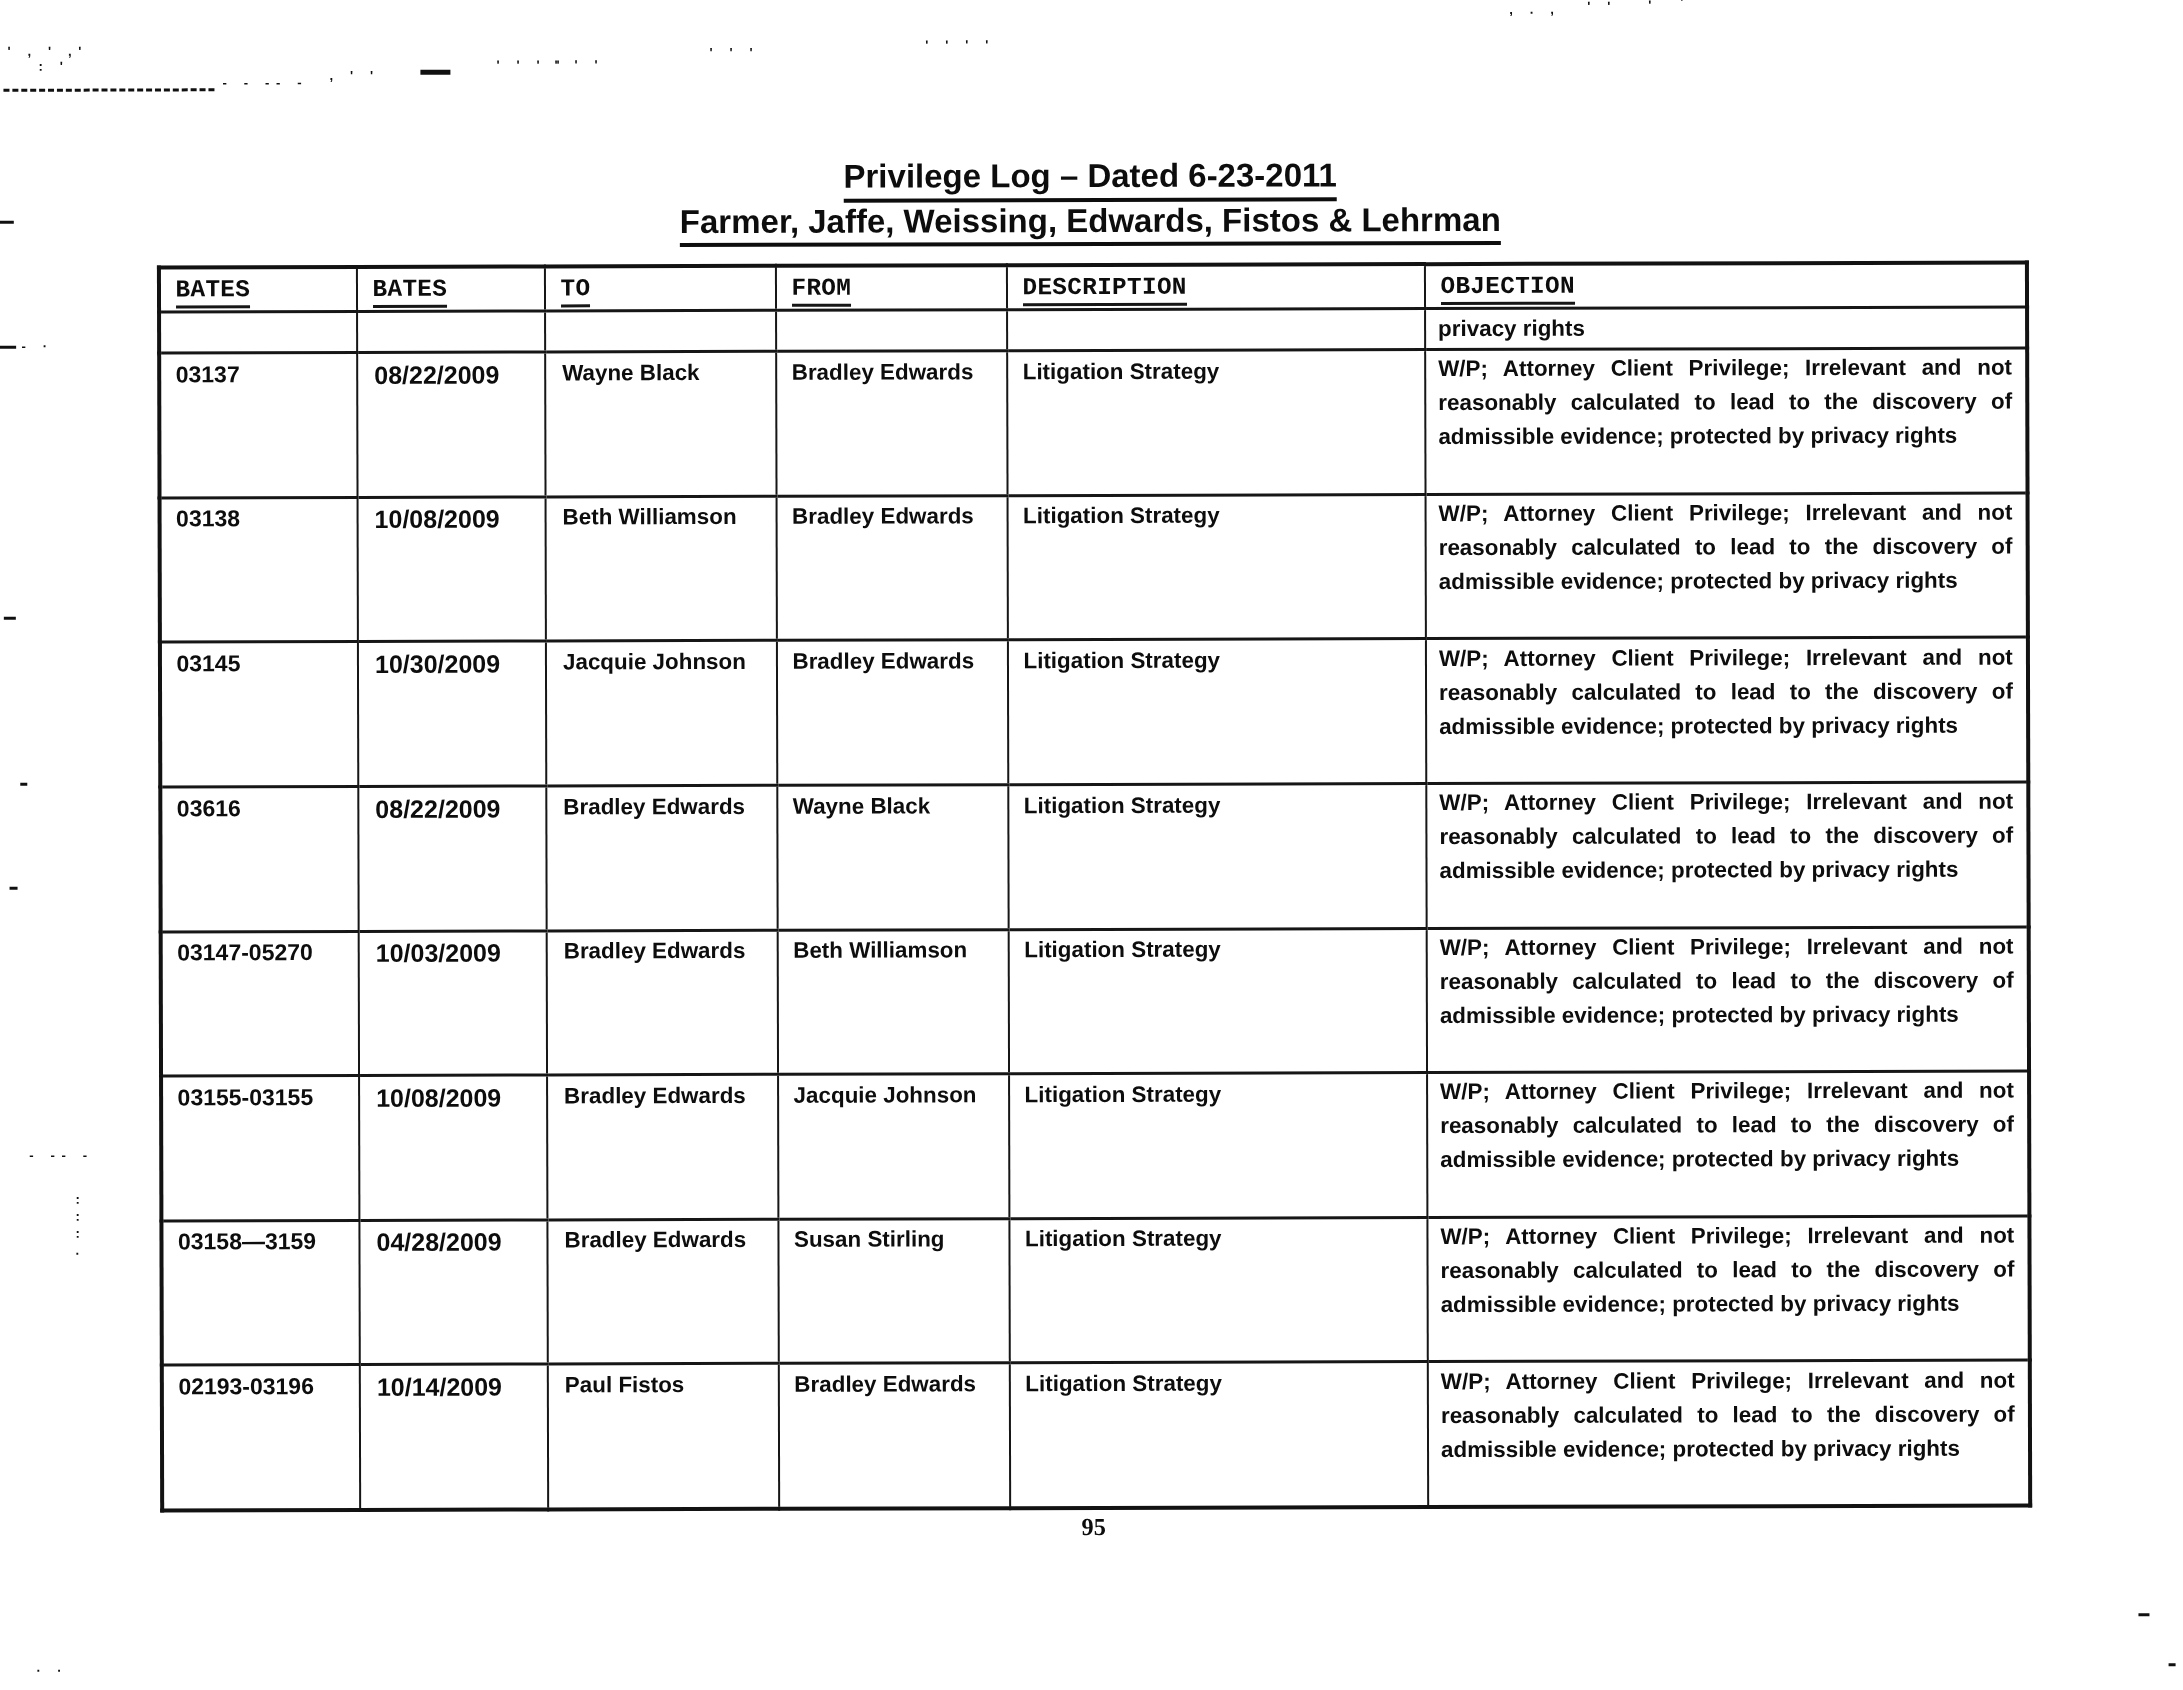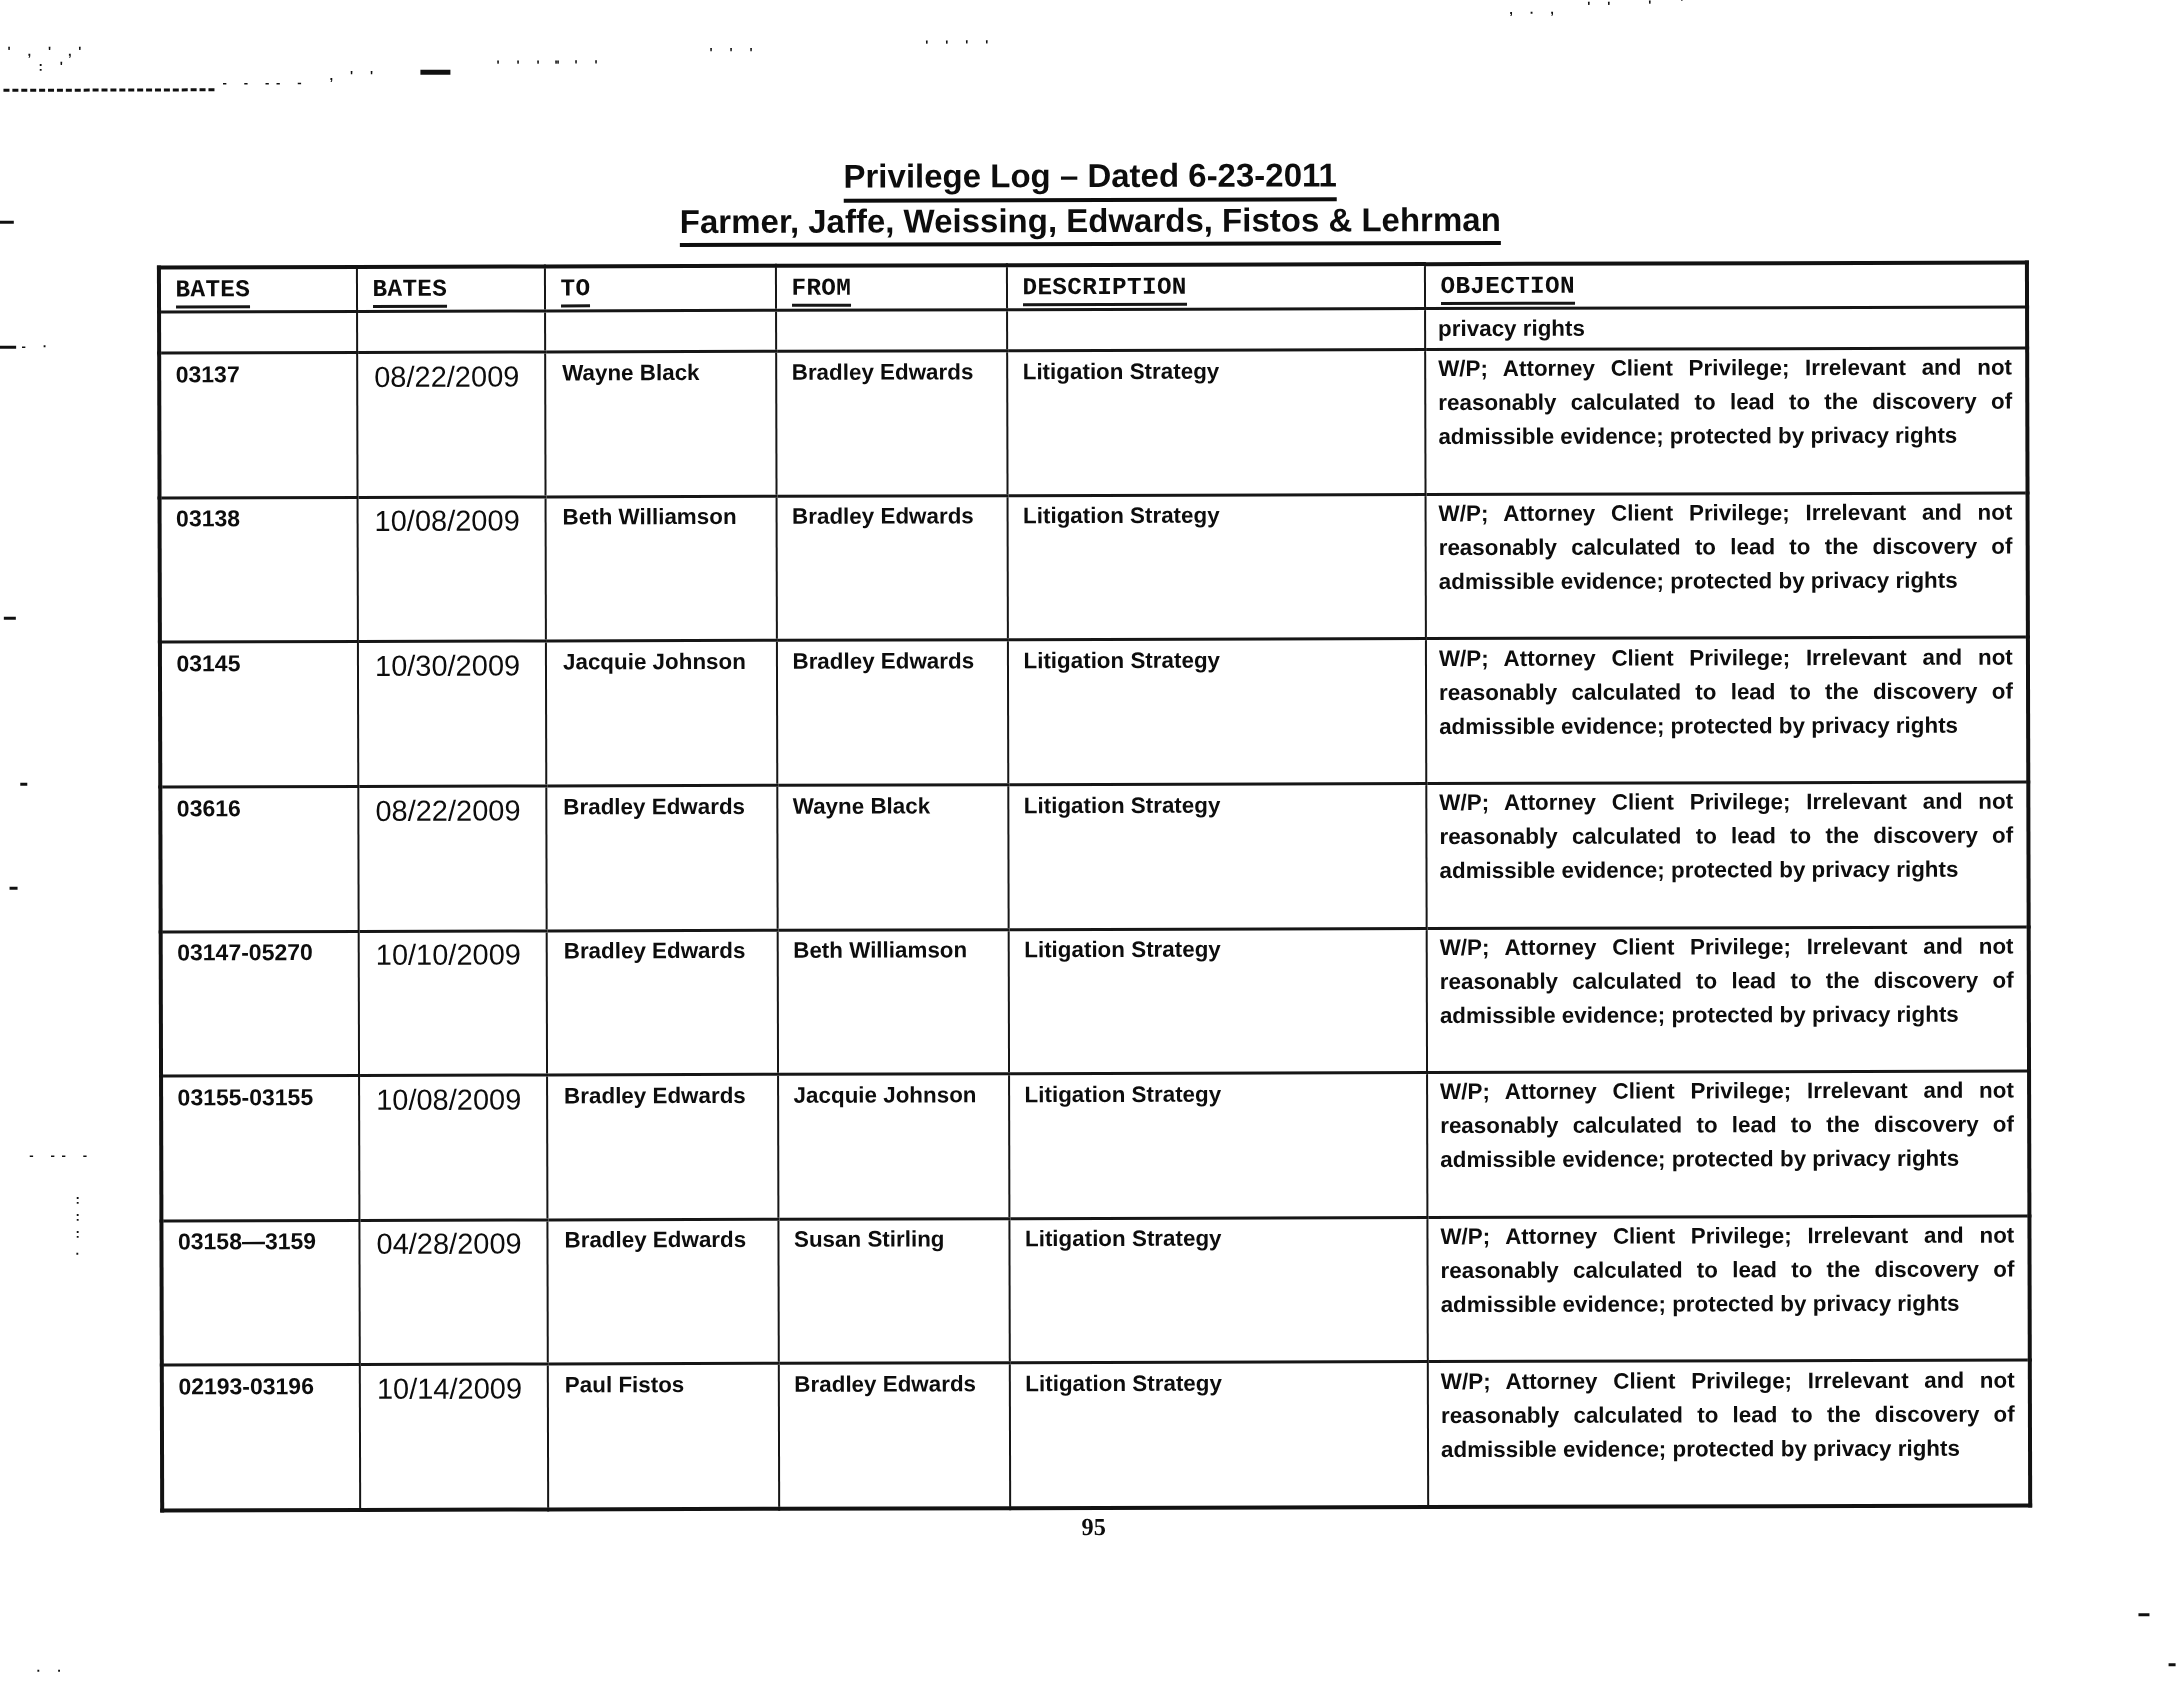--- a/index.html
+++ b/index.html
@@ -63,21 +63,21 @@
   }
   table.log th span {
     border-bottom: 3.3px solid #161616;
     padding-bottom: 2px;
     letter-spacing: 0.3px;
     font-family: Liberation Mono, monospace;
   }
   tr.carryover td { height: 32px; }
   tr.entry td { height: 135px; }
   td.c-bates   { font-size: 23px; font-weight: 700; padding: 6.6px 5.3px 0 14.5px; }
-  td.c-date    { font-size: 29px; font-weight: 400; padding: 6.6px 5.3px 0 16px; margin-left: 36px; }
+  td.c-date    { font-size: 25px; font-weight: 700; padding: 6.6px 5.3px 0 16px; margin-left: 36px; }
   td.c-to      { font-size: 22.4px; font-weight: 700; padding: 6.6px 5.3px 0 16px; }
   td.c-from    { font-size: 22.4px; font-weight: 700; padding: 6.6px 5.3px 0 14.5px; }
   td.c-desc    { font-size: 22.4px; font-weight: 700; padding: 6.6px 5.3px 0 14.5px; }
   td.c-obj {
     font-size: 22.4px;
     font-weight: 700;
     line-height: 34px;
     padding: 1.3px 13.2px 0 12px;
     text-align: justify;
     text-justify: inter-word;
@@ -213,21 +213,21 @@
         <td class="c-bates">03616</td>
         <td class="c-date">08/22/2009</td>
         <td class="c-to">Bradley Edwards</td>
         <td class="c-from">Wayne Black</td>
         <td class="c-desc">Litigation Strategy</td>
         <td class="c-obj">W/P; Attorney Client Privilege; Irrelevant and not reasonably calculated to lead to the discovery of admissible evidence; protected by privacy rights</td>
       </tr>
 
       <tr class="entry">
         <td class="c-bates">03147-05270</td>
-        <td class="c-date">10/10/2009</td>
+        <td class="c-date">10/03/2009</td>
         <td class="c-to">Bradley Edwards</td>
         <td class="c-from">Beth Williamson</td>
         <td class="c-desc">Litigation Strategy</td>
         <td class="c-obj">W/P; Attorney Client Privilege; Irrelevant and not reasonably calculated to lead to the discovery of admissible evidence; protected by privacy rights</td>
       </tr>
 
       <tr class="entry">
         <td class="c-bates">03155-03155</td>
         <td class="c-date">10/08/2009</td>
         <td class="c-to">Bradley Edwards</td>

